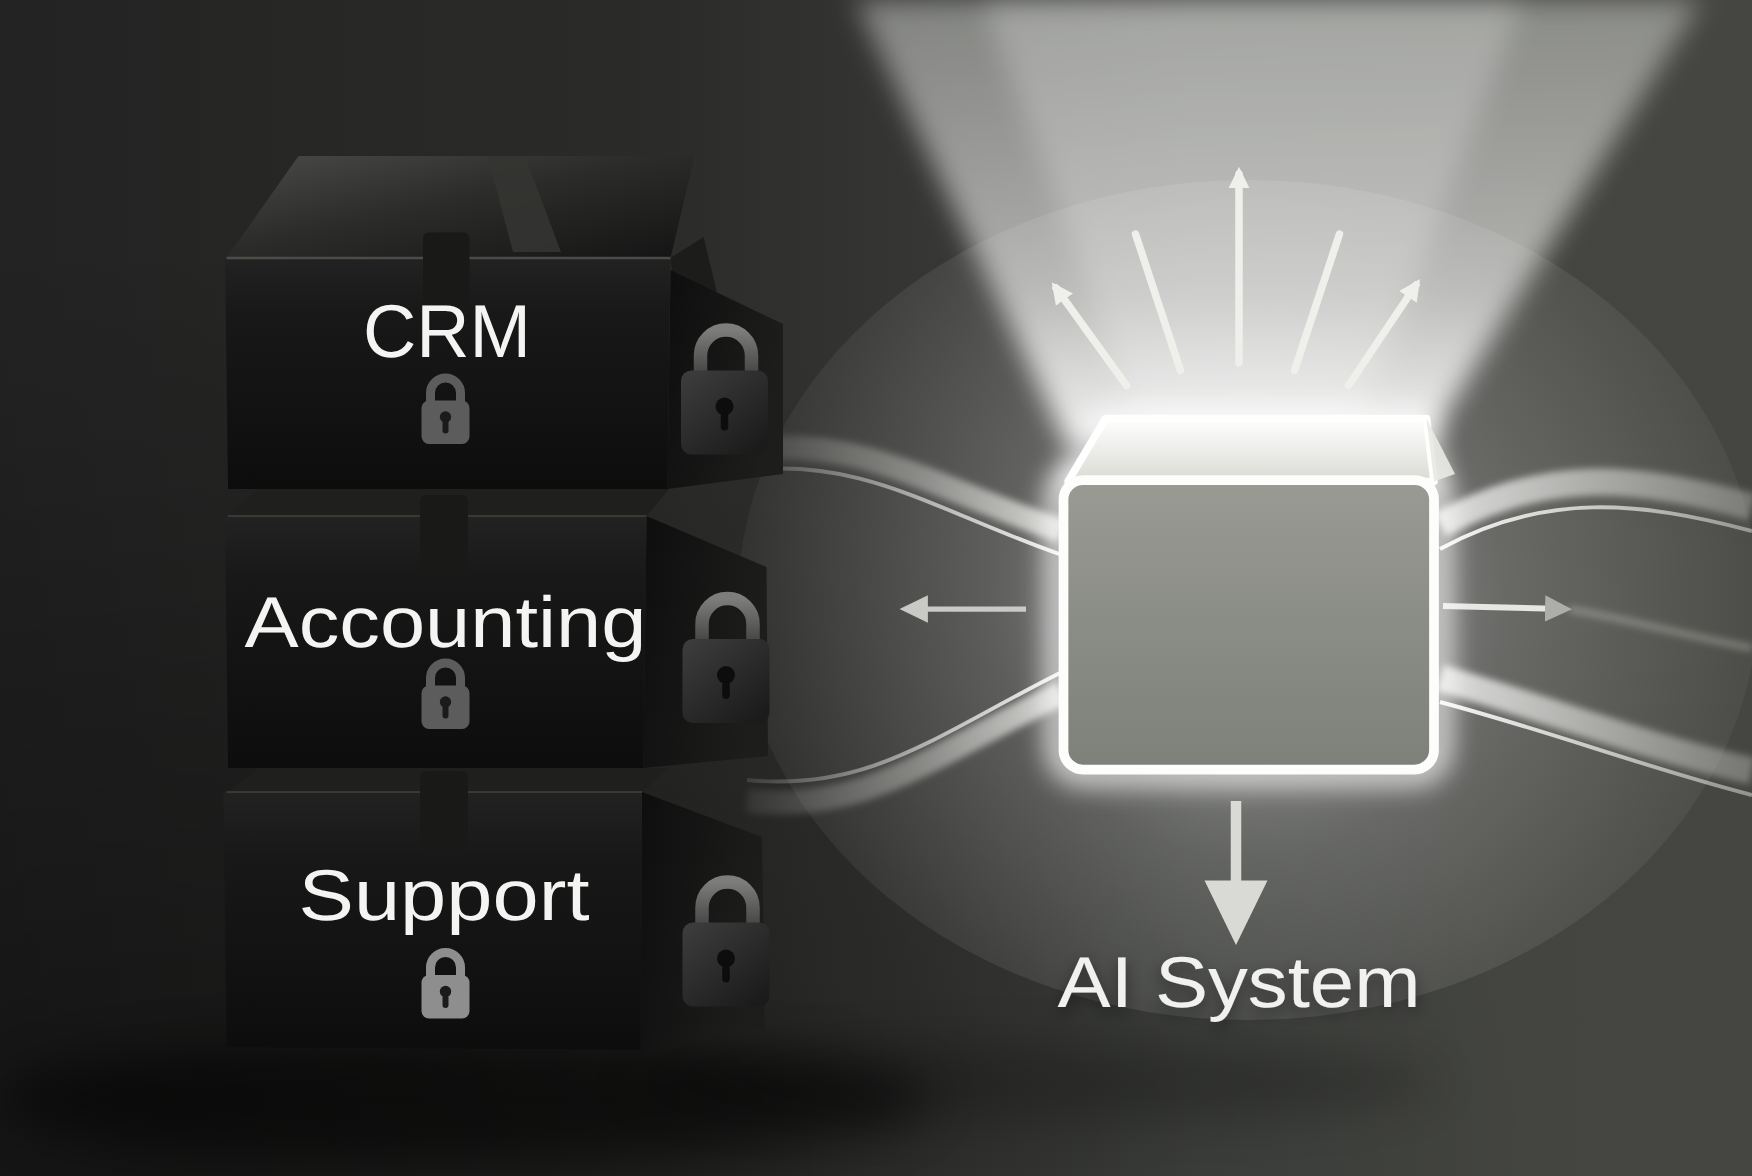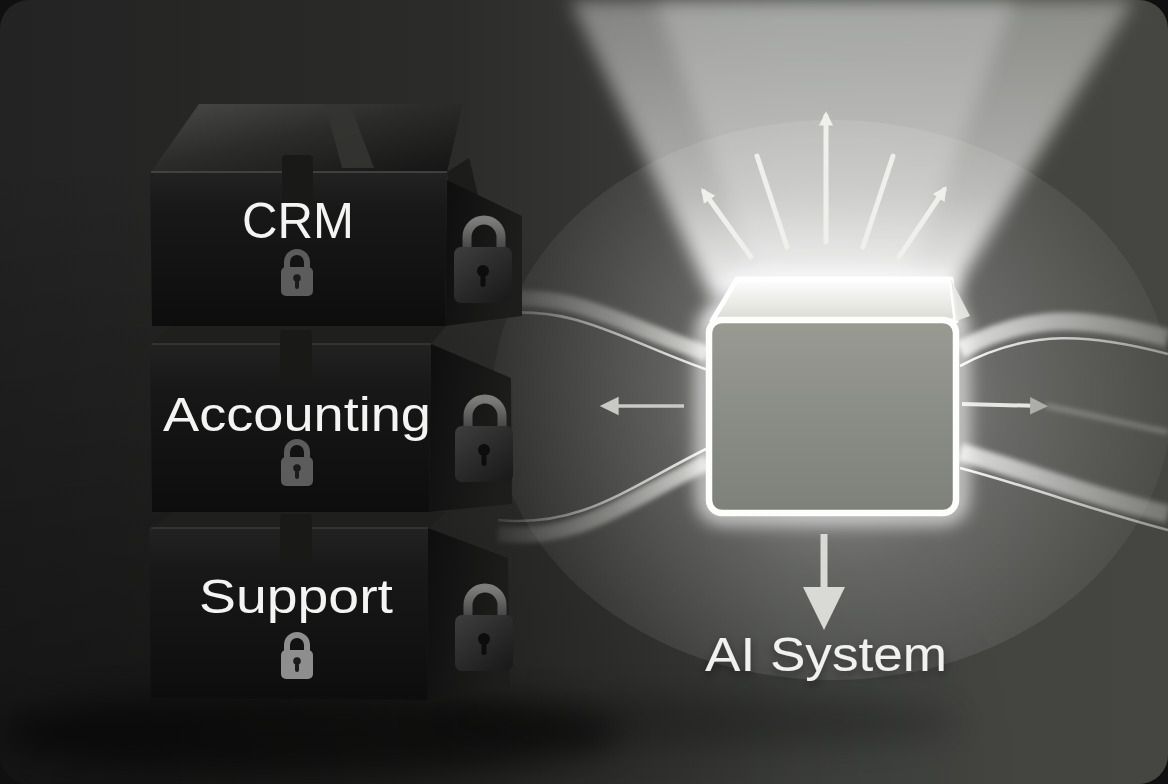--- a/index.html
+++ b/index.html
@@ -1,17 +1,17 @@
 <!DOCTYPE html>
 <html><head>
 <meta charset="utf-8">
 <style>
   html,body{margin:0;padding:0;background:#101010;}
   body{display:flex;align-items:flex-start;justify-content:flex-start;}
-  .stage{width:1168px;height:784px;overflow:hidden;position:relative;border-radius:29px;}
+  .stage{width:1168px;height:784px;overflow:hidden;position:relative;}
   svg{display:block;}
   text{font-family:"Liberation Sans","DejaVu Sans",sans-serif;font-weight:500;}
 </style>
 </head>
 <body>
 
 <div class="stage">
 <svg width="1168" height="784" viewBox="0 0 1168 784" xmlns="http://www.w3.org/2000/svg">
   <defs>
     <linearGradient id="bgGrad" x1="0" y1="0.5" x2="1" y2="0.5">

